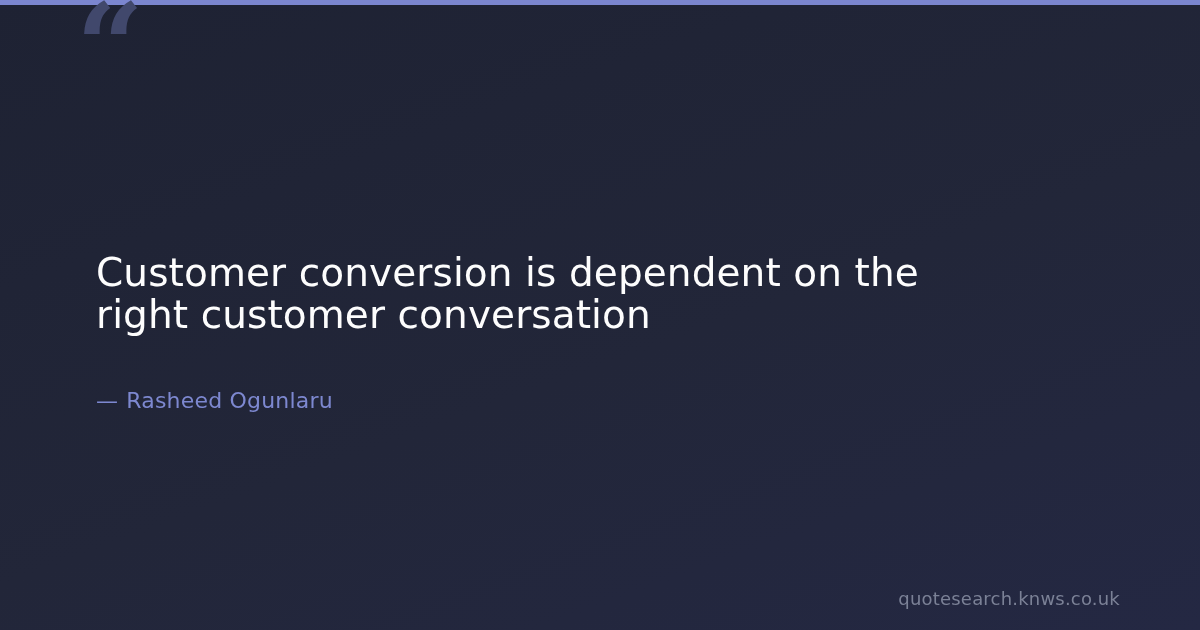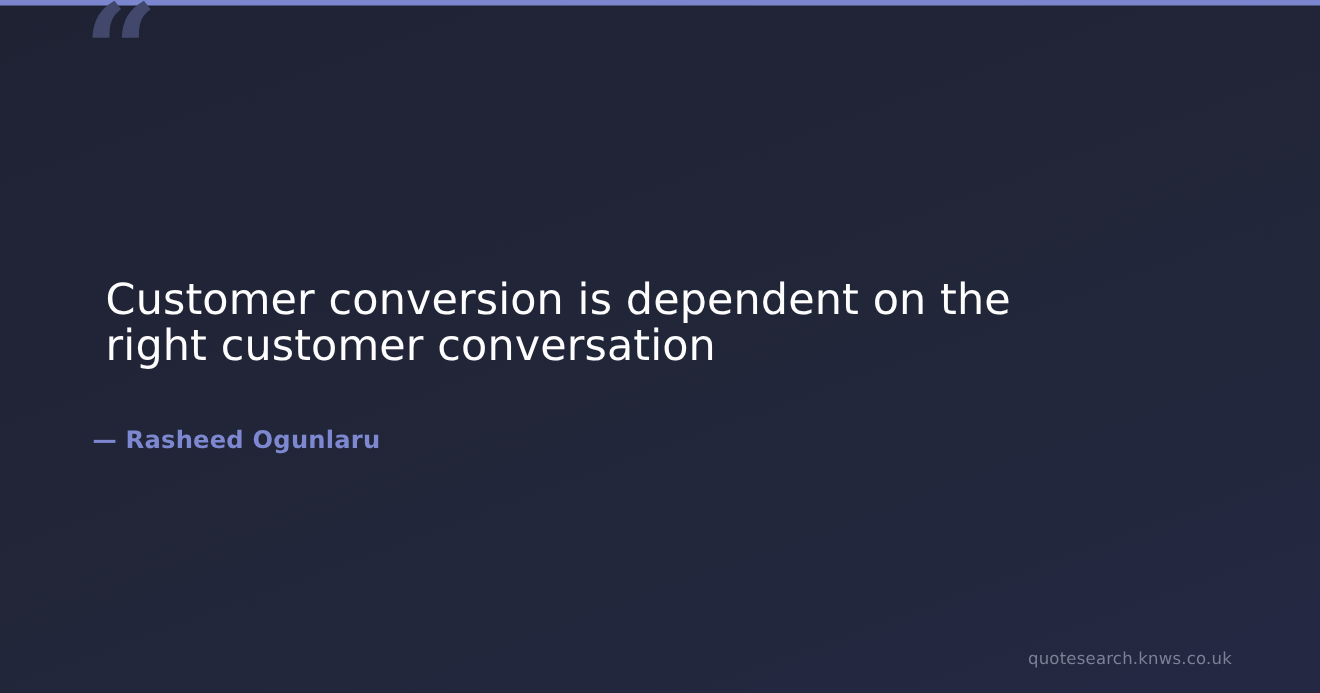--- a/index.html
+++ b/index.html
@@ -59,38 +59,38 @@
     margin: 16px;
     font-size: 39px;
     line-height: 42px;
     font-weight: 400;
     color: #fdfdfd;
     letter-spacing: 0.1px;
     max-width: 900px;
   }
 
   .attribution {
-    margin: 4px;
+    margin: 16px;
     padding-top: 36px;
     font-size: 22px;
     line-height: 26px;
-    font-weight: 700;
+    font-weight: 400;
     color: #7d88d0;
     letter-spacing: 0.2px;
   }
 
   .attribution .dash {
     margin-right: 8px;
   }
 
   .footer {
     position: absolute;
     right: 80px;
     bottom: 22px;
-    font-size: 15px;
+    font-size: 18px;
     line-height: 18px;
     color: #7b8196;
     letter-spacing: 0.2px;
     text-align: right;
   }
 </style>
 </head>
 <body>
 
 <div class="card">

